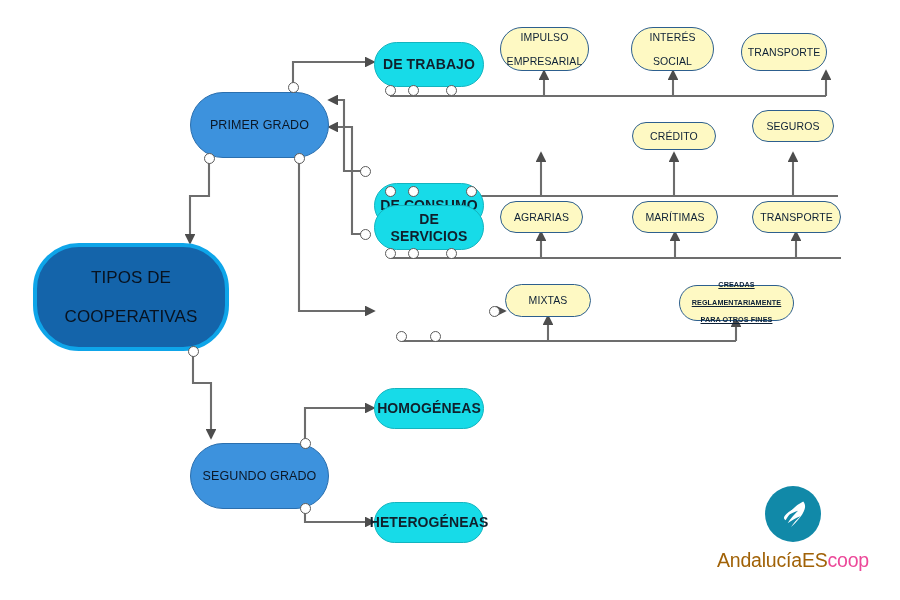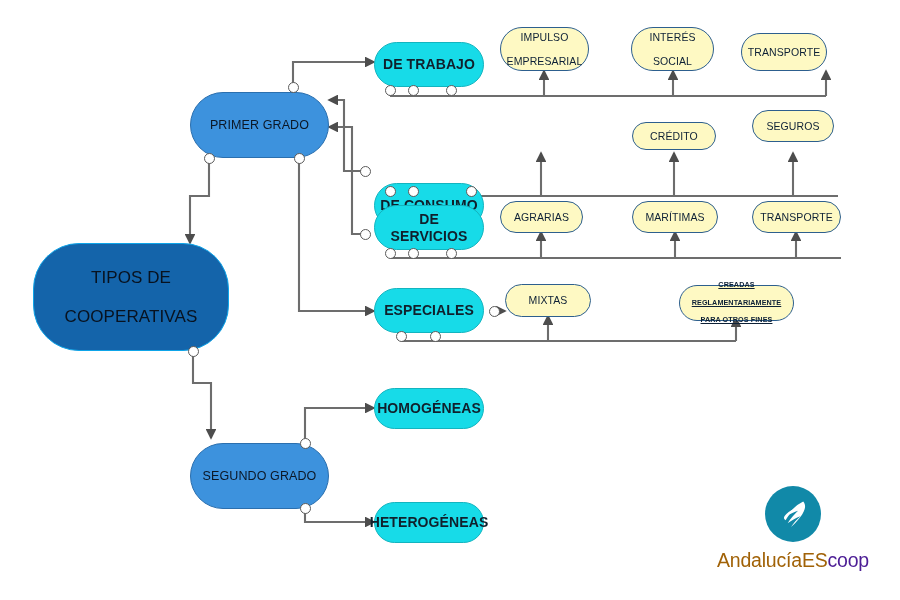--- a/index.html
+++ b/index.html
@@ -36,21 +36,21 @@
     color: #111625;
     line-height: 1.15;
     letter-spacing: .1px;
     z-index: 3;
   }
   .node span { display: block; padding: 0 4px; }
 
   
   .lvl-root {
     background: #1464aa;
-    border: 1px solid #0ea5e9;
+    border: 4px solid #0ea5e9;
     border-radius: 46px;
     font-size: 17px;
     font-weight: 400;
     color: #08121f;
   }
   .lvl-grade {
     background: #3d92dd;
     border: 1px solid #2b6fae;
     border-radius: 34px;
     font-size: 12.5px;
@@ -104,21 +104,21 @@
     align-items: center;
     justify-content: center;
   }
   #logo-word {
     margin-top: 7px;
     font-size: 19.5px;
     letter-spacing: -.2px;
     white-space: nowrap;
   }
   .word-dark { color: #a16207; }
-  .word-teal { color: #4c1d95; }
+  .word-teal { color: #ec4899; }
 </style>
 </head>
 <body>
 
 <div id="canvas">
 
   <svg id="wires" viewBox="0 0 900 600" width="900" height="600">
     <defs>
       <marker id="arrow" viewBox="0 0 10 10" refX="8.4" refY="5" markerWidth="5.2" markerHeight="5.2" orient="auto-start-reverse">
         <path d="M 0 0 L 10 5 L 0 10 z" fill="#4d4d4d"></path>
@@ -190,23 +190,20 @@
   </div>
 
   <div class="node lvl-type" style="left:374px; top:143px; width:110px; height:45px;margin-top:40px;">
     <span>DE CONSUMO</span>
   </div>
 
   <div class="node lvl-type" style="left:374px; top:205px; width:110px; height:45px;">
     <span>DE SERVICIOS</span>
   </div>
 
-  <div class="node lvl-type" style="left:374px; top:288px; width:110px; height:45px;">
-    <span>ESPECIALES</span>
-  </div>
 
   <div class="node lvl-type" style="left:374px; top:388px; width:110px; height:41px;">
     <span>HOMOGÉNEAS</span>
   </div>
 
   <div class="node lvl-type" style="left:374px; top:502px; width:110px; height:41px;">
     <span>HETEROGÉNEAS</span>
   </div>
 
   <div class="node lvl-leaf" style="left:500px; top:27px; width:89px; height:44px;">

